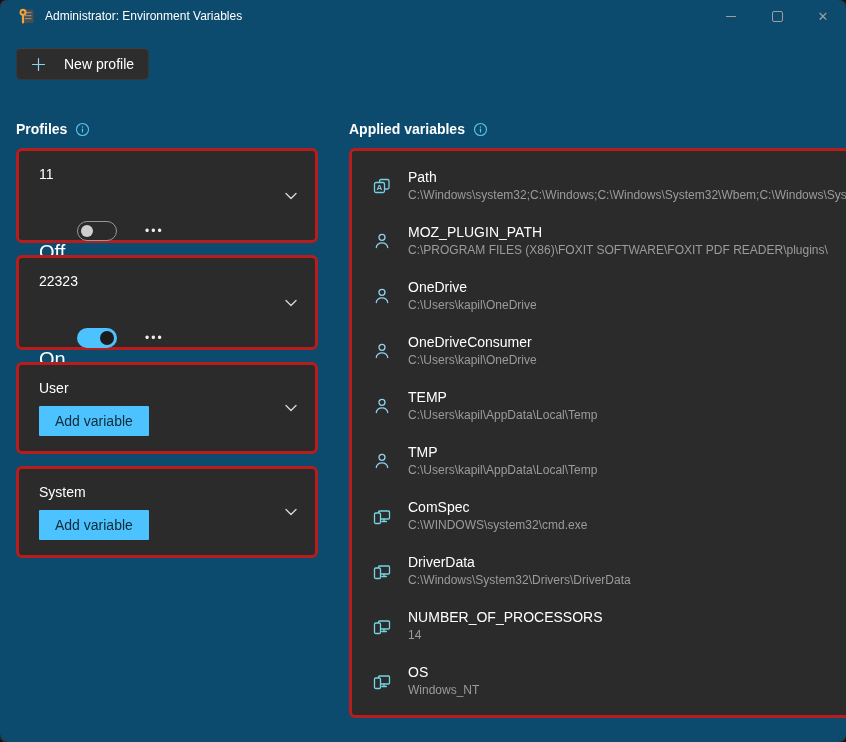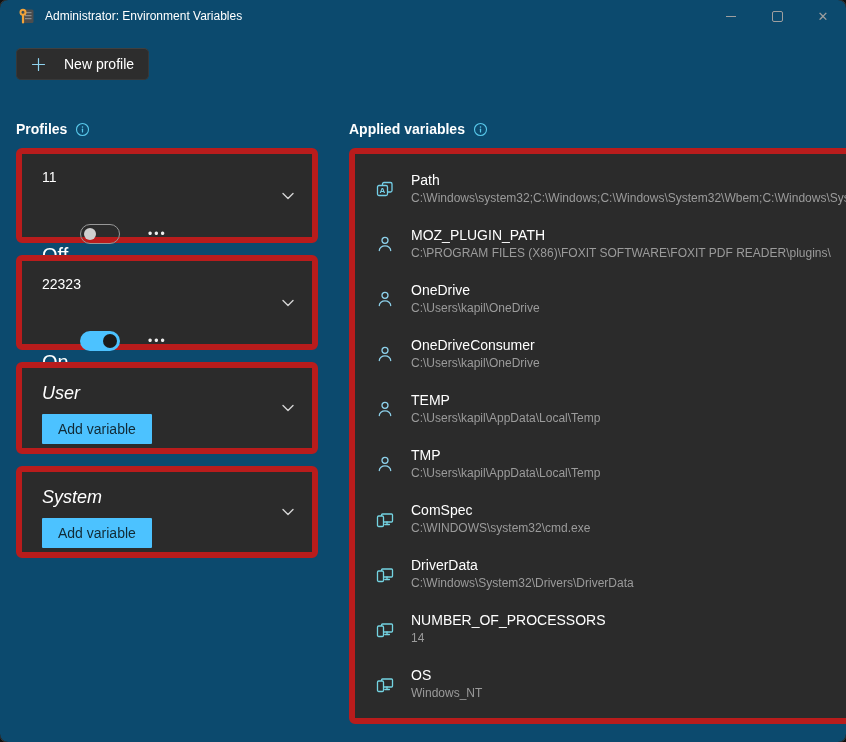--- a/index.html
+++ b/index.html
@@ -25,35 +25,35 @@
     display:inline-flex; align-items:center; gap:18px; padding:0 14px;
     background:#2d2d2d; border:1px solid #383838; border-top-color:#404040;
     border-radius:5px; color:#ffffff; font-size:14px; cursor:default;
   }
   
   .left-col  { position:absolute; left:16px;  top:119px; width:302px; }
   .right-col { position:absolute; left:349px; top:119px; width:568px; }
   .section-heading { display:flex; align-items:flex-end; gap:8px; font-size:14px; font-weight:600; color:#ffffff; margin:0 0 11px 0; height:18px; }
   .section-heading.second { margin-top:29px; }
   
-  .card { background:#2b2b2b; border:6px solid #b91c1c; border-radius:6px; box-sizing:border-box; }
+  .card { background:#2b2b2b; border:3px solid #b91c1c; border-radius:6px; box-sizing:border-box; }
   .profile-card { position:relative; height:95px; padding:15px 20px; margin-bottom:12px; }
   .profile-name { font-size:14px; color:#ffffff; }
   .profile-row { margin-top:15px; display:flex; align-items:center; }
   .state-label { font-size:20px; color:#ffffff; min-width:28px;margin-top:44px; }
   .toggle { position:relative; width:40px; height:20px; border-radius:10px; margin-left:10px; box-sizing:border-box; }
   .toggle.off { border:1px solid #979797; }
   .toggle.off .knob { position:absolute; left:3px; top:3px; width:12px; height:12px; border-radius:50%; background:#cfcfcf; }
   .toggle.on { background:#4cc2ff; }
   .toggle.on .knob { position:absolute; right:3px; top:3px; width:14px; height:14px; border-radius:50%; background:#1b1b1b; }
   .more-btn { margin-left:28px; color:#eeeeee; font-size:12px; letter-spacing:2px; cursor:default; }
   .chevron { position:absolute; right:18px; top:50%; transform:translateY(-50%); display:flex; }
   
   .dv-card { position:relative; height:92px; padding:15px 20px; margin-bottom:12px; }
-  .dv-label { font-size:18px; color:#ffffff;font-style:italic; }
+  .dv-label { font-size:14px; color:#ffffff; }
   .add-btn {
     margin-top:10px; display:inline-block; background:#4cc2ff; color:#112a35;
     border:none; border-radius:1px; font-size:14px; padding:7px 16px;
     font-family:"Liberation Sans", sans-serif; cursor:default;
   }
   
   .applied-card { padding:7px 0; }
   .var-row { height:55px; display:flex; align-items:center; padding:0 20px; overflow:hidden; }
   .var-icon { width:20px; height:20px; flex:0 0 20px; margin-right:16px; display:flex; align-items:center; justify-content:center; }
   .var-text { min-width:0; flex:1; }

